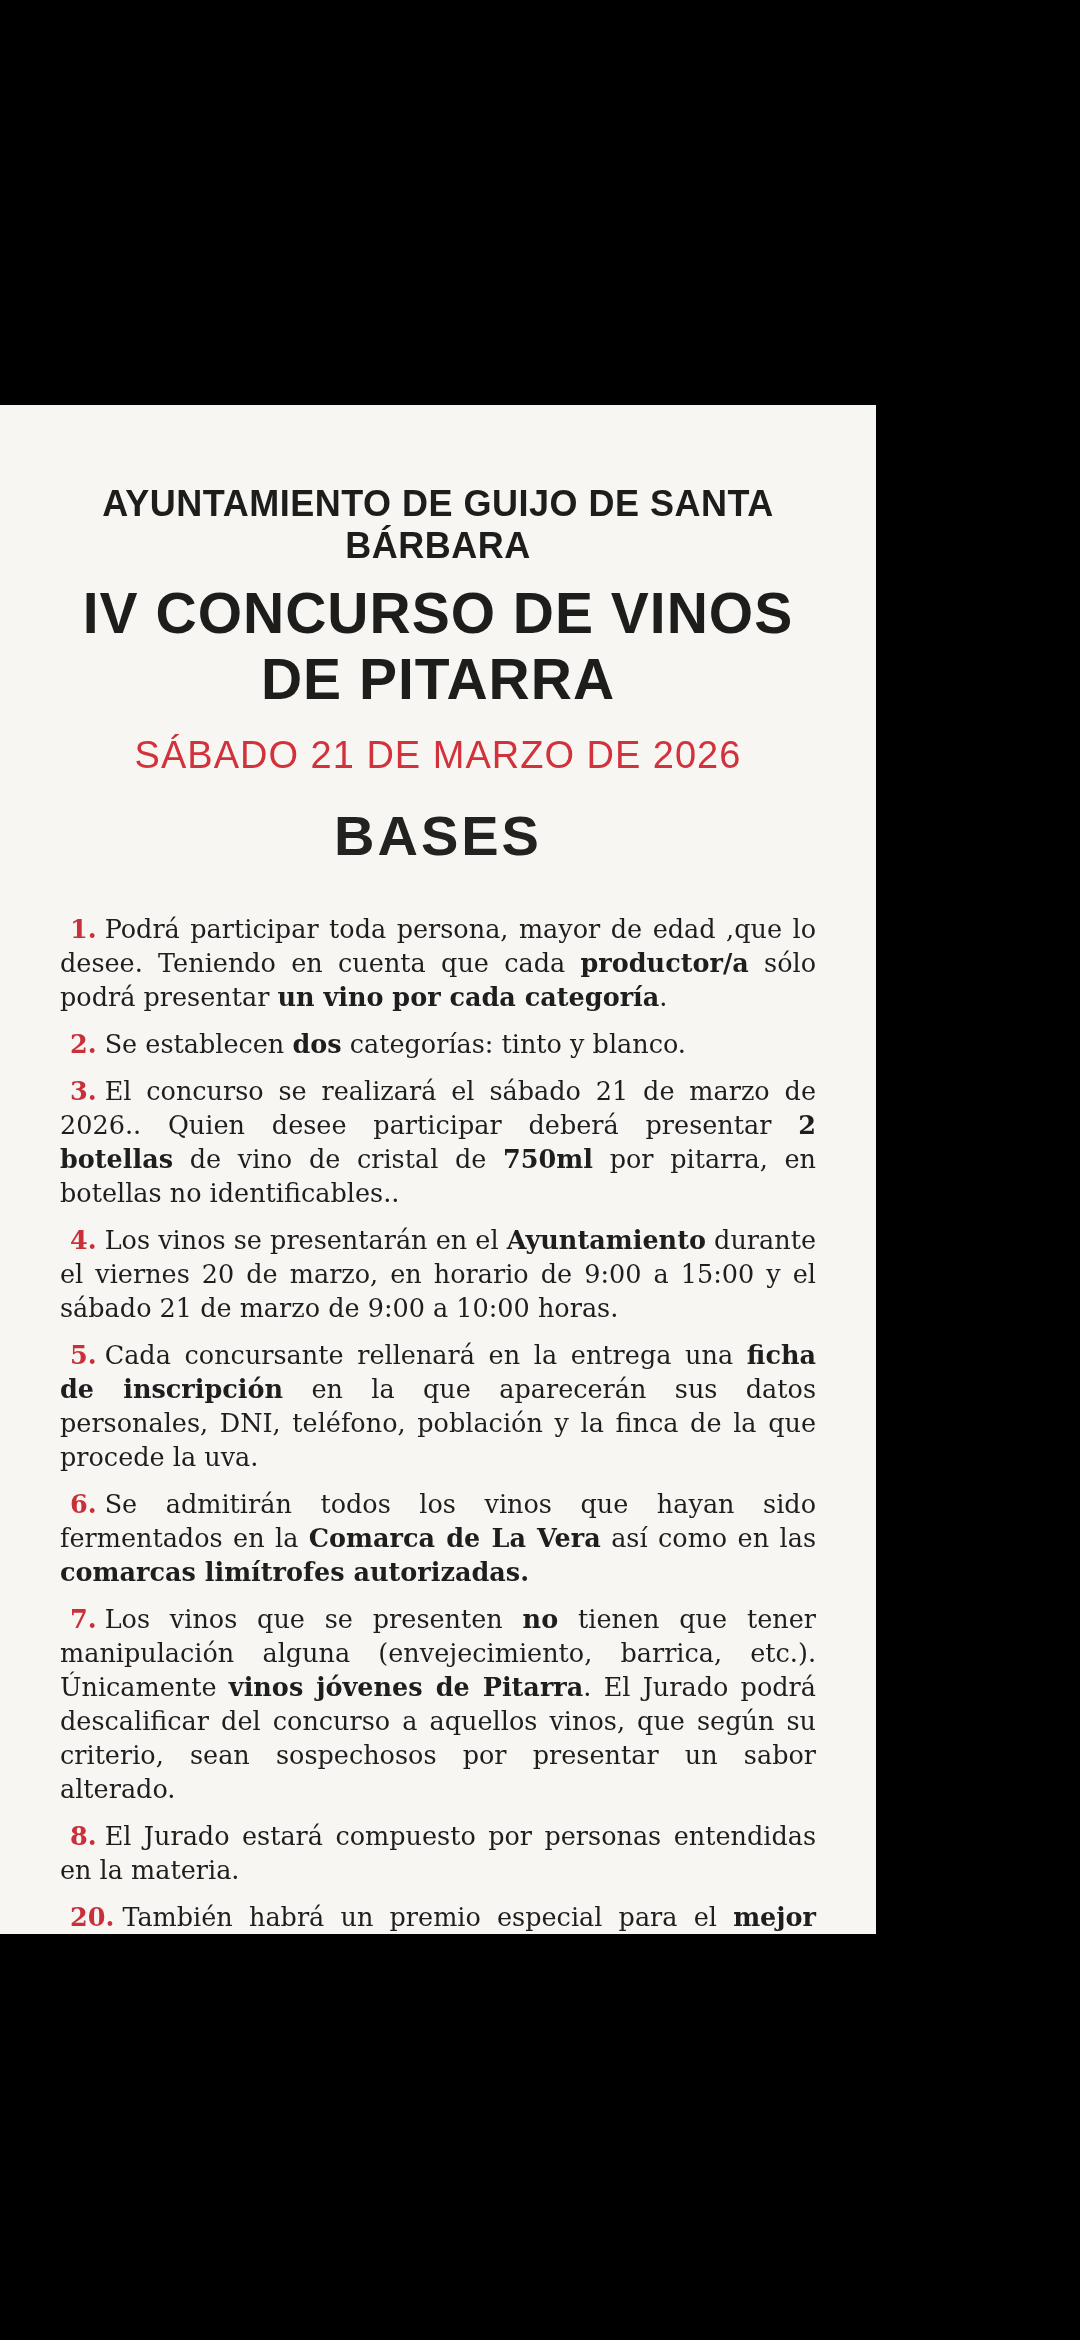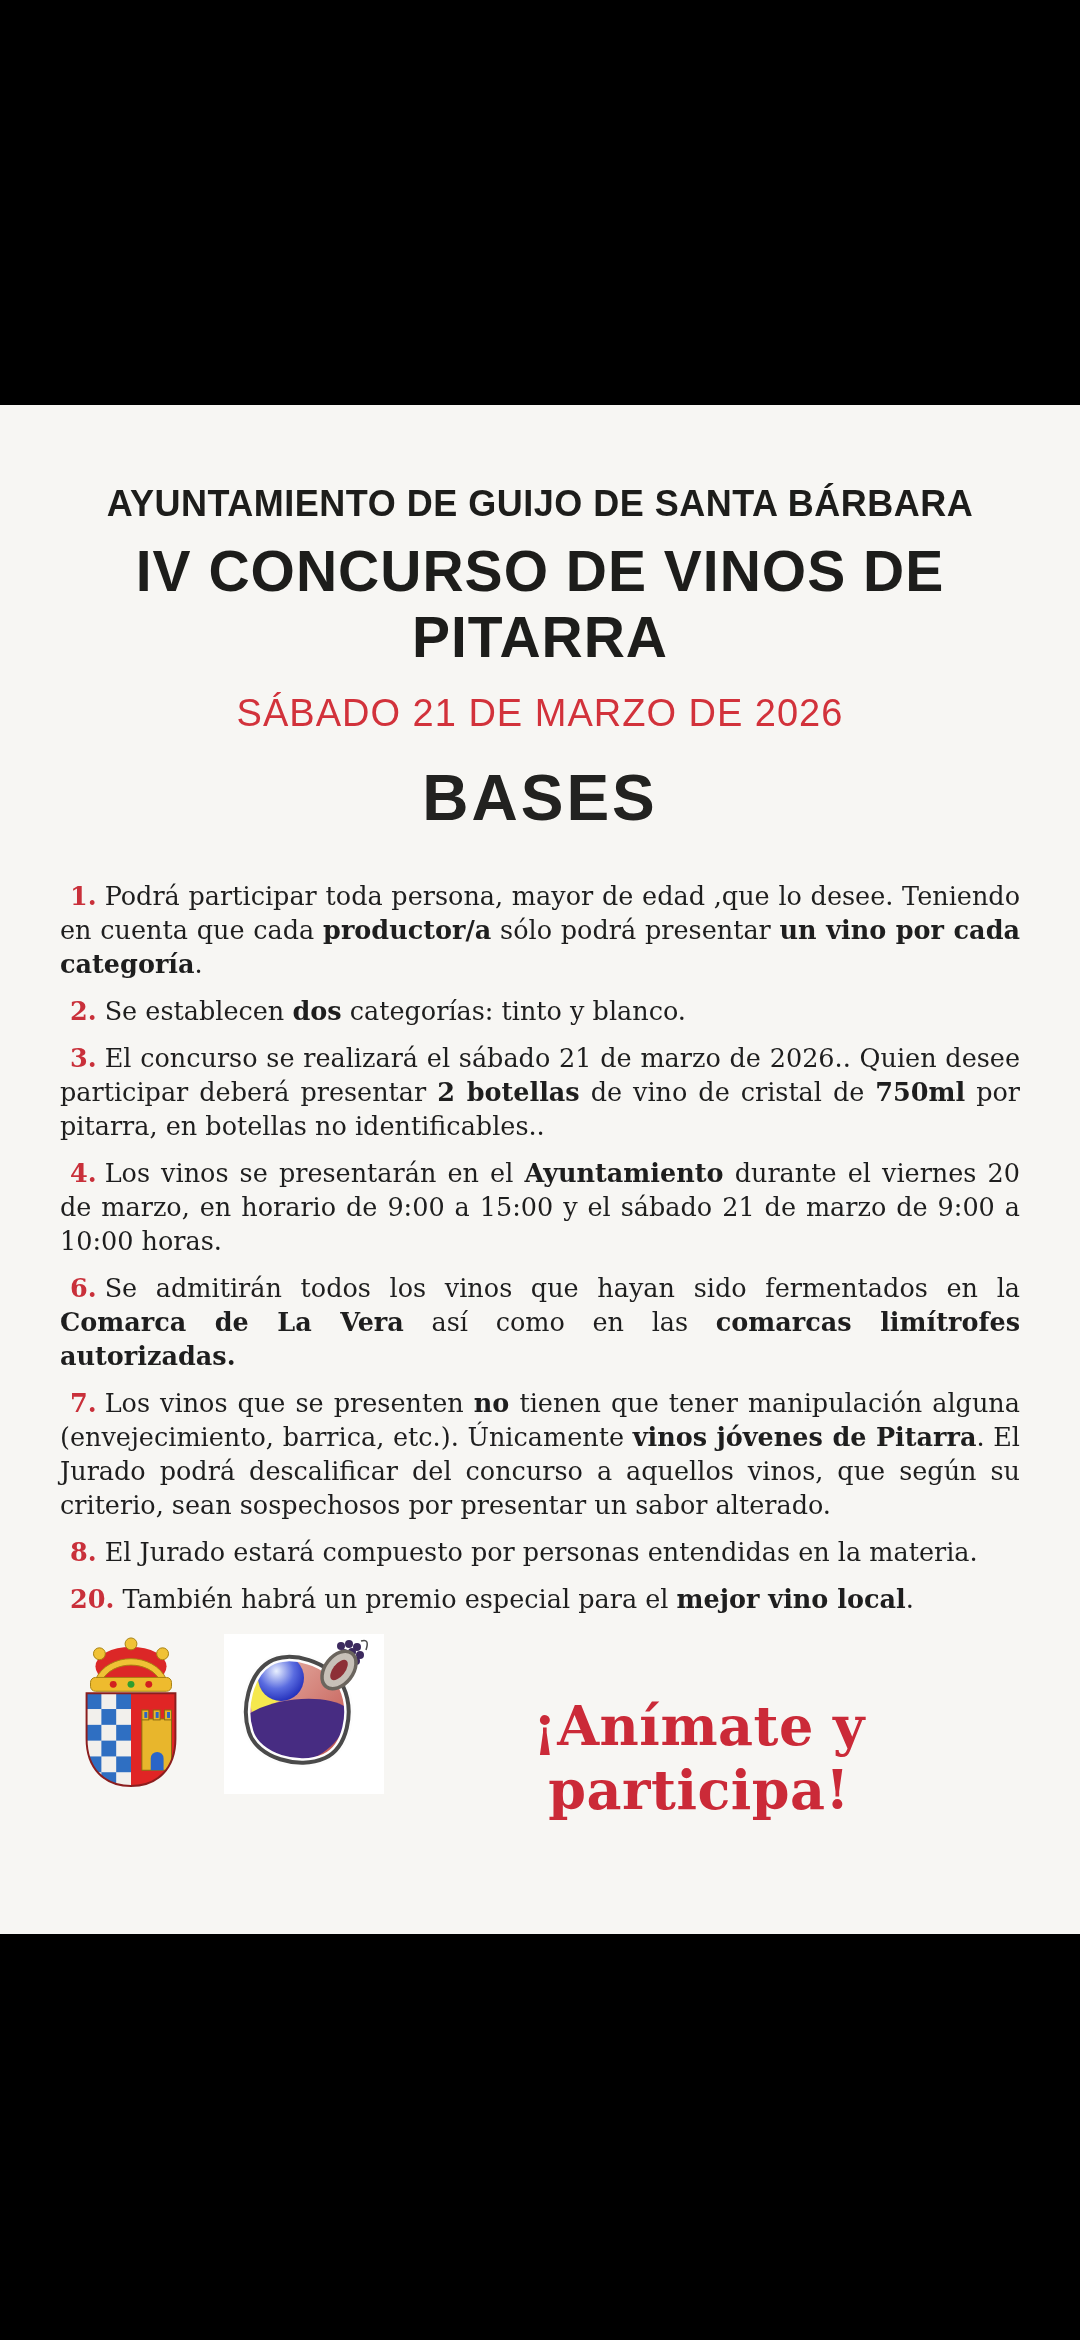--- a/index.html
+++ b/index.html
@@ -8,31 +8,31 @@
     background: #000;
     position: relative;
     font-family: "Liberation Sans", sans-serif;
     overflow: hidden;
   }
   .letterbox { position: absolute; left: 0; width: 1080px; background: var(--bar, #000); }
   .letterbox.top { top: 0; height: 405px; }
   .letterbox.bottom { top: 1934px; height: 406px; }
   .sheet {
     position: absolute; top: 405px; left: 0;
-    width: 1080px; height: 1529px;
+    width: 876px; height: 1529px;
     background: var(--page-bg, #f7f6f3);
     overflow: hidden;
     box-sizing: border-box;
     padding: 0 60px;
   }
   .hdr { text-align: center; color: #1d1d1b; }
   .hdr-line1 { margin-top: 78px; font-size: 36px; font-weight: 700; letter-spacing: 0.5px; }
   .hdr-line2 { margin-top: 13px; font-size: 57px; font-weight: 700; letter-spacing: 1px; }
   .hdr-date  { margin-top: 22px; font-size: 38px; font-weight: 400; letter-spacing: 1px; color: var(--date-red, #d2323b); }
-  .hdr-bases { margin-top: 26px; font-size: 64px; font-weight: 700; letter-spacing: 3px; color: #222220; }
+  .hdr-bases { margin-top: 26px; font-size: 56px; font-weight: 700; letter-spacing: 3px; color: #222220; }
   .rules {
     margin-top: 44px;
     font-family: "DejaVu Serif", serif;
     font-size: 25.5px;
     line-height: 34px;
     color: #1e1e1e;
     text-align: justify;
   }
   .rules p.rule { margin: 0 0 13px 0; text-indent: 10px; }
   .rule-num {
@@ -76,20 +76,21 @@
     <div class="hdr-line2">IV CONCURSO DE VINOS DE PITARRA</div>
     <div class="hdr-date">SÁBADO 21 DE MARZO DE 2026</div>
     <div class="hdr-bases">BASES</div>
   </div>
 
   <div class="rules">
       <p class="rule"><span class="rule-num">1.</span><span>Podrá participar toda persona, mayor de edad ,que lo desee. Teniendo en cuenta que cada </span><span class="bold">productor/a</span><span> sólo podrá presentar </span><span class="bold">un vino por cada categoría</span><span>.</span></p>
       <p class="rule"><span class="rule-num">2.</span><span>Se establecen </span><span class="bold">dos</span><span> categorías: tinto y blanco.</span></p>
       <p class="rule"><span class="rule-num">3.</span><span>El concurso se realizará el sábado 21 de marzo de 2026.. Quien desee participar deberá presentar </span><span class="bold">2 botellas</span><span> de vino de cristal de </span><span class="bold">750ml</span><span> por pitarra, en botellas no identificables..</span></p>
       <p class="rule"><span class="rule-num">4.</span><span>Los vinos se presentarán en el </span><span class="bold">Ayuntamiento</span><span> durante el viernes 20 de marzo, en horario de 9:00 a 15:00 y el sábado 21 de marzo de 9:00 a 10:00 horas.</span></p>
+      <p class="rule"><span class="rule-num">5.</span><span>Cada concursante rellenará en la entrega una </span><span class="bold">ficha de inscripción</span><span> en la que aparecerán sus datos personales, DNI, teléfono, población y la finca de la que procede la uva.</span></p>
       <p class="rule"><span class="rule-num">6.</span><span>Se admitirán todos los vinos que  hayan sido fermentados en la </span><span class="bold">Comarca de La Vera</span><span> así como en las </span><span class="bold">comarcas limítrofes autorizadas.</span></p>
       <p class="rule"><span class="rule-num">7.</span><span>Los vinos que se presenten </span><span class="bold">no</span><span> tienen que tener manipulación alguna (envejecimiento, barrica, etc.). Únicamente </span><span class="bold">vinos jóvenes de Pitarra</span><span>.  El Jurado podrá descalificar del concurso a aquellos vinos, que  según su criterio, sean sospechosos por presentar un sabor alterado.</span></p>
       <p class="rule"><span class="rule-num">8.</span><span>El Jurado estará compuesto por personas entendidas en la materia.</span></p>
       <p class="rule"><span class="rule-num">20.</span><span>También habrá un premio especial para el </span><span class="bold">mejor vino local</span><span>.</span></p>
     </div>
 
   <div class="footer">
     <div class="escudo">
       <svg width="130" height="156" viewBox="0 0 130 158" aria-hidden="true">
         <defs>

